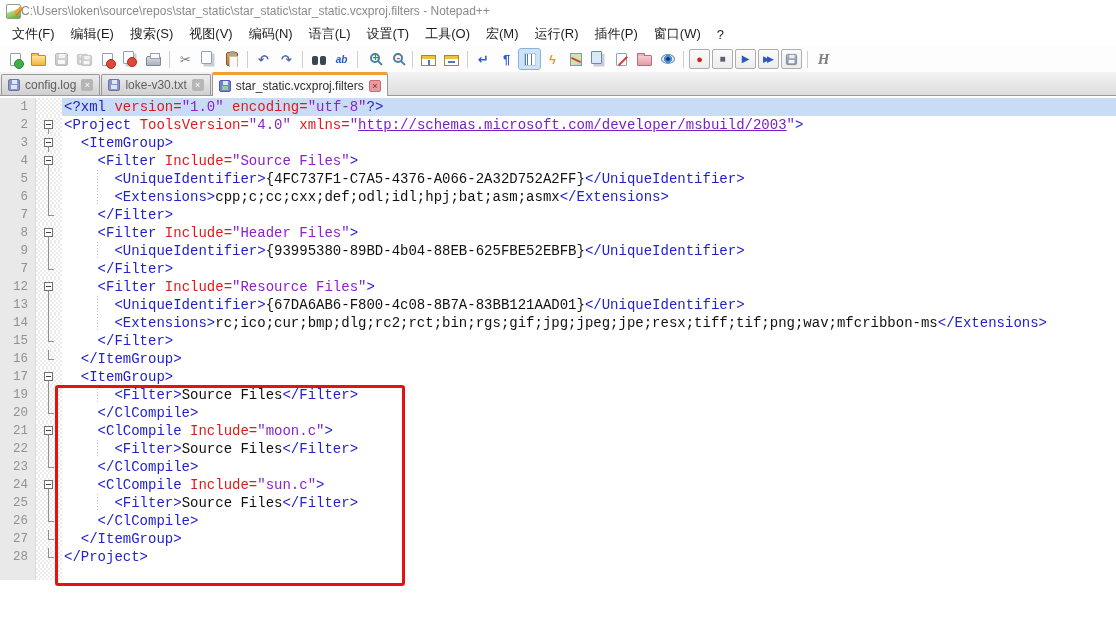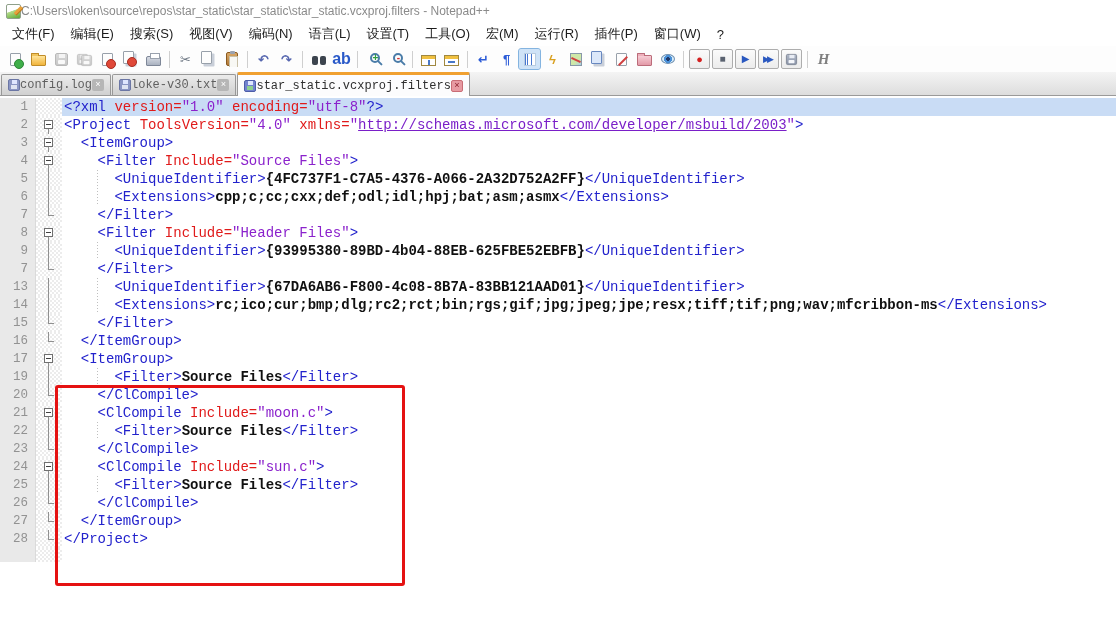--- a/index.html
+++ b/index.html
@@ -59,21 +59,21 @@
   .i-paste { width:12px; height:14px; background:linear-gradient(#d8a868,#b07838); border:1px solid #8a5a20;
      border-radius:2px; position:relative; }
   .i-paste::after { content:""; position:absolute; left:2px; top:3px; width:7px; height:10px;
      background:#f8f8f4; border:1px solid #c8c0a8; border-bottom:none; }
   .i-paste::before { content:""; position:absolute; left:3px; top:-2px; width:5px; height:3px;
      background:#9aa2b0; border-radius:1px; z-index:1; }
   .i-bino { width:14px; height:9px; margin-top:3px; position:relative; }
   .i-bino::before,.i-bino::after { content:""; position:absolute; top:0; width:6px; height:9px;
      background:#3c444e; border-radius:2px; }
   .i-bino::before { left:0; } .i-bino::after { right:0; }
-  .i-ab { font-size:16px; font-weight:bold; color:#2858c8; }
+  .i-ab { font-size:10px; font-weight:bold; font-style:italic; color:#2858c8; }
   .i-mag { width:10px; height:10px; border:2px solid #4a7ca8; border-radius:50%; position:relative; margin:-3px -3px 0 0; }
   .i-mag::after { content:""; position:absolute; width:6px; height:2px; background:#4a7ca8;
      transform:rotate(45deg); right:-5px; bottom:-3px; border-radius:1px; }
   .i-mag::before { position:absolute; left:-1px; top:-3px; width:9px; text-align:center;
      font:bold 10px/12px "Liberation Sans",sans-serif; }
   .i-mag.in::before { content:"+"; color:#2f9f3f; }
   .i-mag.out::before { content:"-"; color:#d03030; }
   .i-win { width:15px; height:11px; background:#fff; border:1px solid #a08840; position:relative; margin-top:3px; }
   .i-win::before { content:""; position:absolute; left:0; right:0; top:0; height:3px; background:#f0c040; }
   .i-win.h::after { content:""; position:absolute; left:3px; bottom:2px; width:7px; height:2px; background:#4878c8; }
@@ -84,24 +84,24 @@
   .i-map { width:12px; height:13px; background:linear-gradient(135deg,#cfe8a8 60%,#a8d0e8);
      border:1px solid #8898a8; position:relative; }
   .i-map::after { content:""; position:absolute; left:0; top:5px; width:10px; height:2px;
      background:#d04040; transform:rotate(25deg); }
   .i-eye { width:14px; height:10px; border-radius:50%; border:1px solid #7090b0;
      background:radial-gradient(circle at 50% 50%,#203868 0 2px,#4a90d8 2px 4px,#d8ecf8 4px); }
 
   
   .tabbar { height:24px; display:flex; align-items:flex-end; background:linear-gradient(#f4f4f4,#dddddd);
      border-bottom:1px solid #9a9a9a; padding:0 0 0 1px; }
-  .tab { display:flex; align-items:center; padding:0 6px; height:21px;
+  .tab { display:flex; align-items:center; gap:5px; padding:0 6px; height:21px;
      border:1px solid #989898; border-bottom:none; border-radius:2px 2px 0 0;
      background:linear-gradient(#ececec,#d0d0d0); color:#5f5f5f; font-size:12px;
-     margin-right:1px; white-space:nowrap; position:relative;font-family:Liberation Mono, monospace; }
+     margin-right:1px; white-space:nowrap; position:relative; }
   .tab.active { background:#fcfcfd; color:#2f2f2f; height:24px; border-top:3px solid #f0a030;
      margin-bottom:-1px; z-index:2; }
   .tfloppy { width:12px; height:12px; background:#7383cf; border:1px solid #4d5da8; border-radius:2px; position:relative; flex:none; }
   .tab:not(.active) .tfloppy { background:#8b96c4; border-color:#6b76a4; }
   .tfloppy::before { content:""; position:absolute; left:3px; top:0; width:5px; height:4px; background:#dfe6ff; }
   .tfloppy::after { content:""; position:absolute; left:2px; bottom:1px; width:6px; height:4px; background:#dfe4f2; }
   .tab.active .tfloppy::after { background:#8ed08e; }
   .tclose { width:12px; height:12px; font-size:9px; line-height:12px; text-align:center;
      border-radius:2px; background:#b6b6b6; color:#fff; flex:none; }
   .tab.active .tclose { background:#e79aa2; color:#8c1f2c; border:1px solid #c96d76; line-height:10px; }
@@ -123,21 +123,21 @@
   .fe { position:absolute; left:12px; top:0; width:1px; height:10px; background:#909090; }
   .fe::after { content:""; position:absolute; left:0; top:9px; width:6px; height:1px; background:#909090; }
   .code { flex:1 1 auto; white-space:pre; padding-left:2px; overflow:hidden; }
   .row.cur .code { background:#c9dcf5; }
   .code.g { background-image:repeating-linear-gradient(to bottom,#bfbfbf 0 1px,transparent 1px 3px);
      background-size:1px 18px; background-repeat:no-repeat; background-position:35px 0; }
   .s-tag { color:#2222cc; }
   .s-attr { color:#e01a1a; }
   .s-val { color:#8b22cc; }
   .s-url { color:#7a1fc8; text-decoration:underline; }
-  .s-txt { color:#101010; font-weight:bold;text-align:right; }
+  .s-txt { color:#101010; font-weight:normal;text-align:right; }
   .filler { display:flex; height:14px; }
   .filler .ln,.filler .fold { height:14px; }
 
   
   .annotation { position:absolute; left:55px; top:385px; width:350px; height:201px;
      border:3px solid #e51212; border-radius:3px; pointer-events:none; z-index:5; }
 </style>
 </head>
 <body>
 
@@ -356,20 +356,27 @@
         <span class="code g"><span class="s-tag">      &lt;UniqueIdentifier&gt;</span><span class="s-txt">{93995380-89BD-4b04-88EB-625FBE52EBFB}</span><span class="s-tag">&lt;/UniqueIdentifier&gt;</span></span>
       </div>
       <div class="row">
         <span class="ln">7</span>
         <span class="fold">
           <span class="fe"></span>
         </span>
         <span class="code"><span class="s-tag">    &lt;/Filter&gt;</span></span>
       </div>
       <div class="row">
+        <span class="ln">12</span>
+        <span class="fold">
+          <span class="fbox"></span>
+        </span>
+        <span class="code"><span class="s-tag">    &lt;Filter </span><span class="s-attr">Include=</span><span class="s-val">"Resource Files"</span><span class="s-tag">&gt;</span></span>
+      </div>
+      <div class="row">
         <span class="ln">13</span>
         <span class="fold">
           <span class="fv"></span>
         </span>
         <span class="code g"><span class="s-tag">      &lt;UniqueIdentifier&gt;</span><span class="s-txt">{67DA6AB6-F800-4c08-8B7A-83BB121AAD01}</span><span class="s-tag">&lt;/UniqueIdentifier&gt;</span></span>
       </div>
       <div class="row">
         <span class="ln">14</span>
         <span class="fold">
           <span class="fv"></span>

